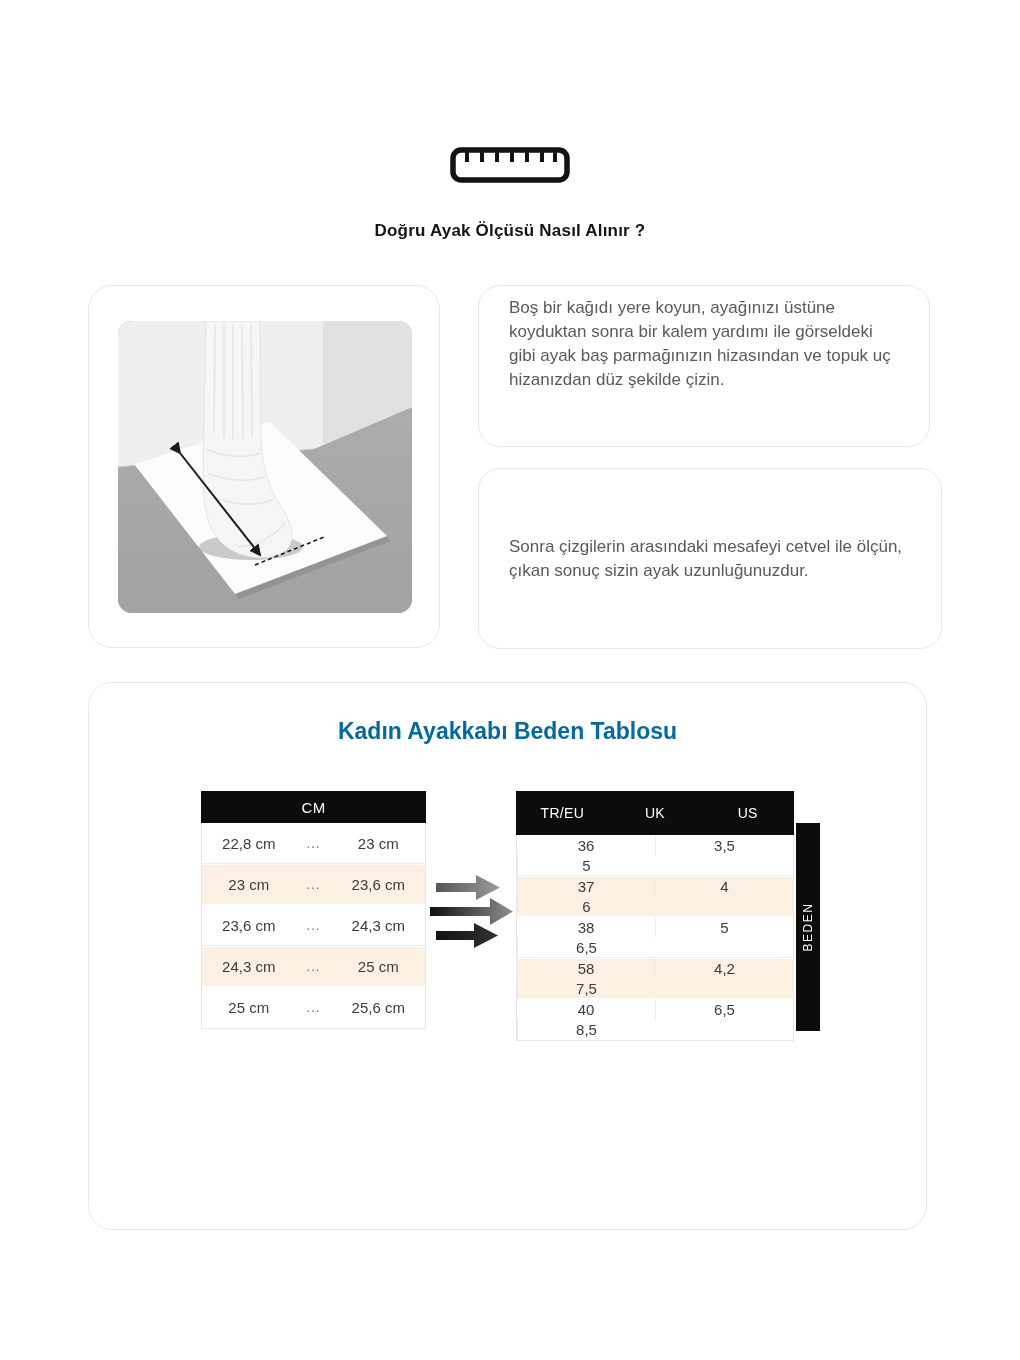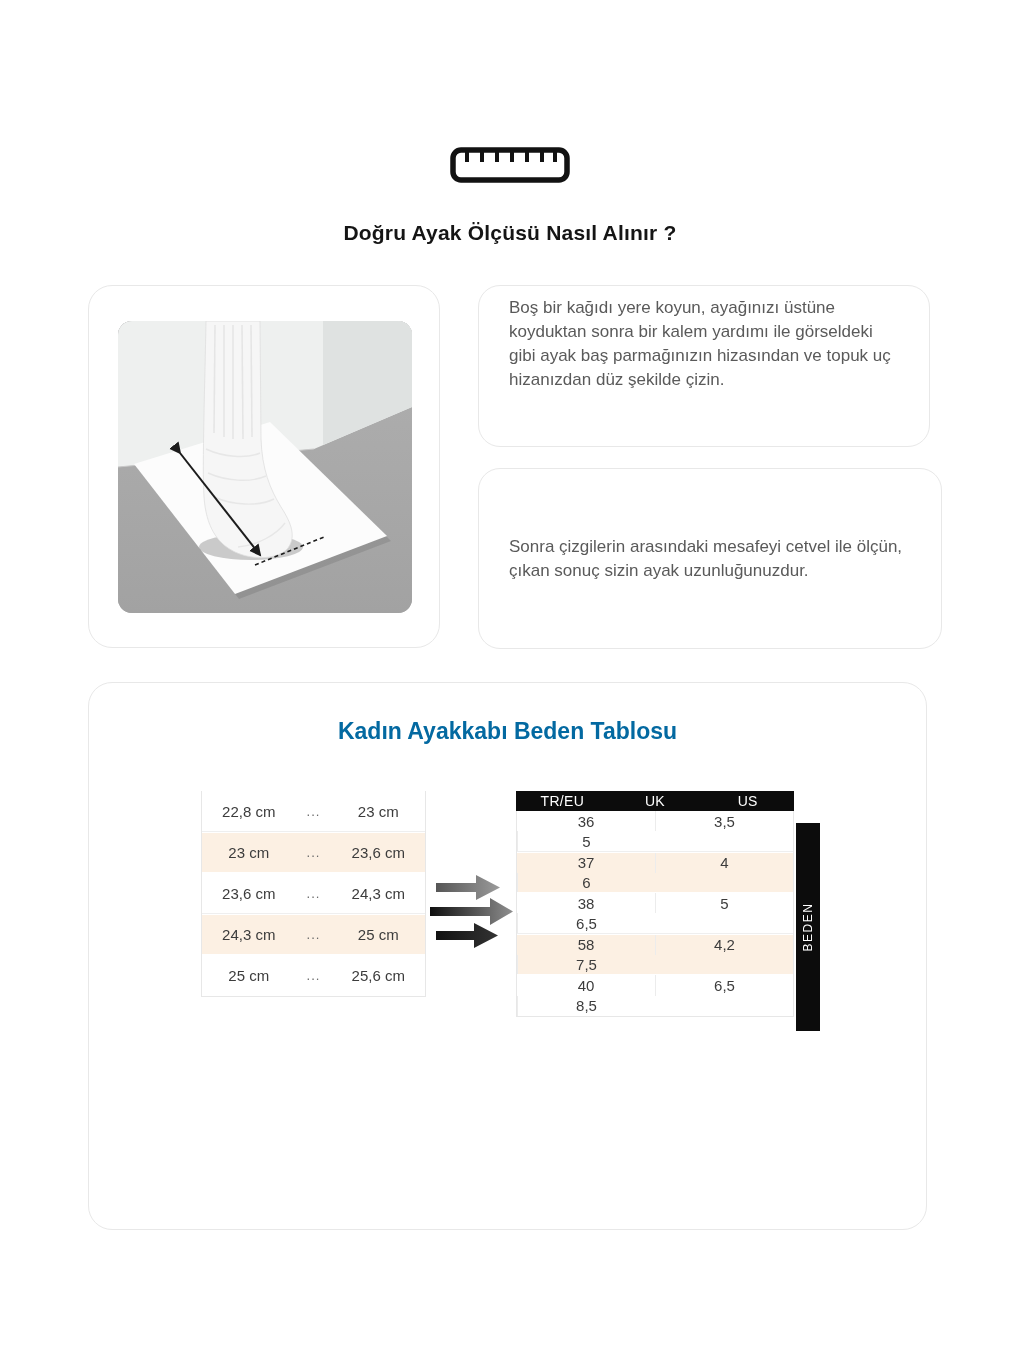--- a/index.html
+++ b/index.html
@@ -4,21 +4,21 @@
 <style>
   * { margin:0; padding:0; box-sizing:border-box; }
   html,body { background:#ffffff; }
   body {
     width:1020px; height:1360px; position:relative;
     font-family:"Liberation Sans", sans-serif; color:#222;
   }
   .ruler-wrap { position:absolute; left:0; right:0; top:147px; display:flex; justify-content:center; }
   .page-title {
     position:absolute; left:0; right:0; top:221px; text-align:center;
-    font-size:21px; font-weight:700; color:#151515; letter-spacing:0.2px;
+    font-size:17px; font-weight:700; color:#151515; letter-spacing:0.2px;
   }
   .card {
     position:absolute; background:#fff; border:1px solid #e8e8e8; border-radius:22px;
   }
   .photo-card { left:88px; top:285px; width:352px; height:363px; border-radius:24px; }
   .photo-frame {
     position:absolute; left:29px; top:35px; width:294px; height:292px;
     border-radius:14px; overflow:hidden; background:#a8a8a8;
   }
   .info-box-1 { left:478px; top:285px; width:452px; height:162px; padding:10px 30px 0 30px; }
@@ -48,21 +48,21 @@
   .cm-row.alt { background:#fcf0e3; border-top:1px solid #fff; border-bottom:1px solid #fff; }
   .cm-from, .cm-to { flex:1; text-align:center; }
   .cm-sep { width:36px; text-align:center; color:#6a6a6a; font-size:13px; letter-spacing:1px; }
 
   
   .arrows-wrap { position:absolute; left:339px; top:189px; width:86px; height:78px; }
 
   
   .conv-table { position:absolute; left:427px; top:108px; width:278px; }
   .conv-header {
-    height:20px; background:#0c0c0c; color:#fff; display:grid;
+    height:44px; background:#0c0c0c; color:#fff; display:grid;
     grid-template-columns:1fr 1fr 1fr; align-items:center; justify-items:center;
     font-size:14px; letter-spacing:0.3px;
   }
   .conv-body { border:1px solid #e7e7e7; border-top:none; }
   .conv-row {
     height:41px; display:grid; grid-template-columns:1fr 1fr;
     background:#fff; border-bottom:1px solid #efefef;
   }
   .conv-row:last-child { border-bottom:none; }
   .conv-row.alt { background:#fcf0e3; border-top:1px solid #fff; border-bottom:1px solid #fff; }
@@ -157,20 +157,21 @@
   <div class="info-text">Boş bir kağıdı yere koyun, ayağınızı üstüne koyduktan sonra bir kalem yardımı ile görseldeki gibi ayak baş parmağınızın hizasından ve topuk uç hizanızdan düz şekilde çizin.</div>
 </div>
 <div class="card info-box-2">
   <div class="info-text">Sonra çizgilerin arasındaki mesafeyi cetvel ile ölçün, çıkan sonuç sizin ayak uzunluğunuzdur.</div>
 </div>
 
 <div class="card size-card">
   <div class="size-title">Kadın Ayakkabı Beden Tablosu</div>
 
   <div class="cm-table">
+    <div class="tbl-header">CM</div>
     <div class="cm-body">
       <div class="cm-row">
         <span class="cm-from">22,8 cm</span>
         <span class="cm-sep">...</span>
         <span class="cm-to">23 cm</span>
       </div>
       <div class="cm-row alt">
         <span class="cm-from">23 cm</span>
         <span class="cm-sep">...</span>
         <span class="cm-to">23,6 cm</span>

